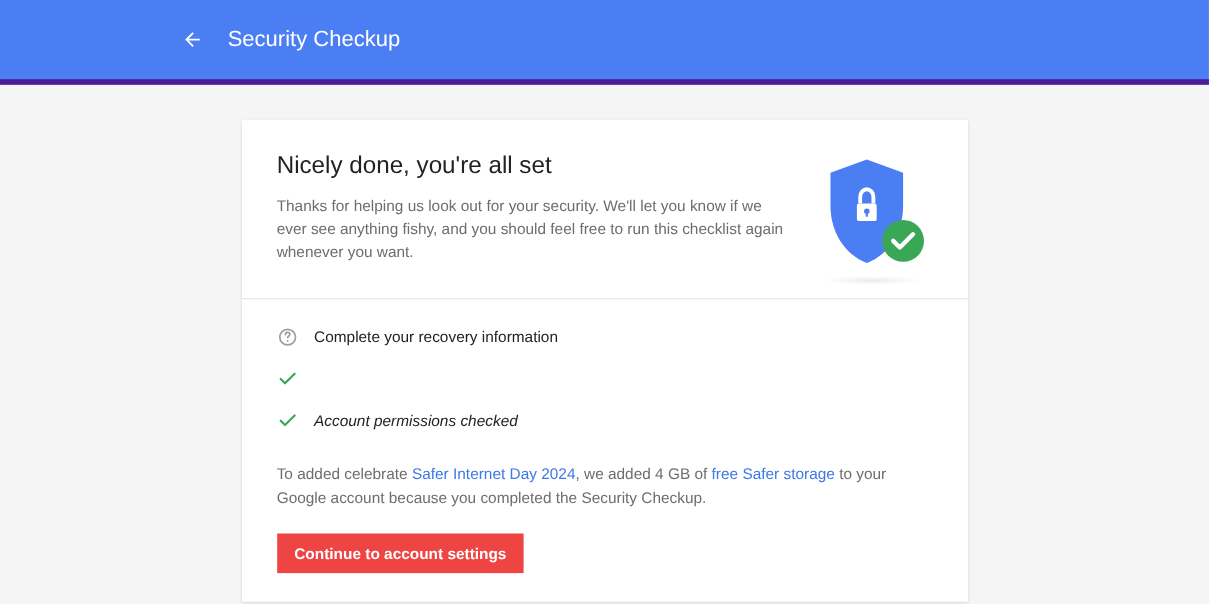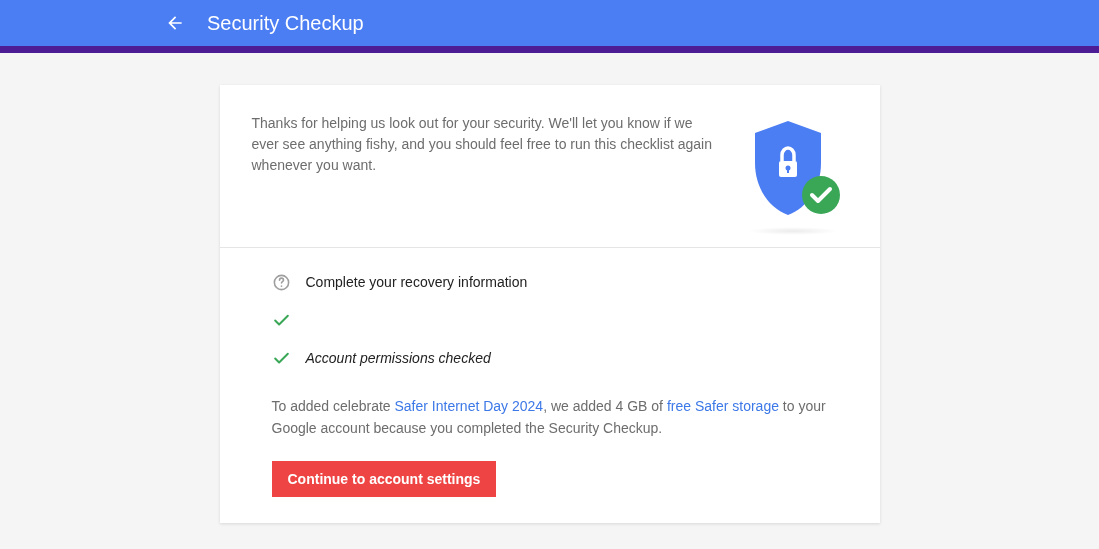--- a/index.html
+++ b/index.html
@@ -5,25 +5,25 @@
     * { margin: 0; padding: 0; box-sizing: border-box; }
     body {
       font-family: 'Helvetica Neue', Arial, sans-serif;
       background: #f5f5f5;
       width: 1099px;
       height: 549px;
       overflow: hidden;
     }
     .header {
       background: #4b7df3;
-      height: 53px;
+      height: 77px;
       display: flex;
       align-items: center;
       padding-left: 165px;
-      border-bottom: 7px solid #4c1d95;
+      border-bottom: 5px solid #4c1d95;
     }
     .back-arrow {
       color: white;
       cursor: pointer;
       margin-right: 22px;
       display: flex;
       align-items: center;
     }
     .header-title {
       color: white;
@@ -61,21 +61,20 @@
       display: flex;
       align-items: center;
       justify-content: center;
       position: relative;
     }
     .divider {
       border-top: 1px solid #e5e5e5;
     }
     .card-bottom {
       padding: 24px 32px 26px 32px;
-      margin-left: 20px;
     }
     .check-item {
       display: flex;
       align-items: center;
       margin-bottom: 18px;
       font-size: 14px;
       color: #222;
     }
     .check-item:last-of-type { margin-bottom: 0; font-style: italic; }
     .check-icon {
@@ -126,20 +125,21 @@
     <svg width="20" height="20" viewBox="0 0 24 24" fill="white">
         <path d="M20 11H7.83l5.59-5.59L12 4l-8 8 8 8 1.41-1.41L7.83 13H20v-2z"></path>
       </svg>
   </span>
   <span class="header-title">Security Checkup</span>
 </div>
 
 <div class="card">
   <div class="card-top">
     <div class="card-top-text">
+      <h1 class="card-title">Nicely done, you're all set</h1>
       <p class="card-desc">Thanks for helping us look out for your security. We'll let you know if we ever see anything fishy, and you should feel free to run this checklist again whenever you want.</p>
     </div>
     <div class="shield-badge">
       <svg width="100" height="110" viewBox="0 0 100 110">
         <path d="M 45 8 L 12 20 L 12 50 C 12 75 26 95 45 102 C 64 95 78 75 78 50 L 78 20 Z" fill="#4b7df3"></path>
         <rect x="36" y="48" width="18" height="16" rx="2" fill="white"></rect>
         <path d="M 39 48 L 39 42 C 39 38 42 35 45 35 C 48 35 51 38 51 42 L 51 48" stroke="white" stroke-width="3.5" fill="none"></path>
         <circle cx="45" cy="55" r="2.5" fill="#4b7df3"></circle>
         <rect x="44" y="55" width="2" height="5" fill="#4b7df3"></rect>
         <circle cx="78" cy="82" r="19" fill="#3aa757"></circle>

